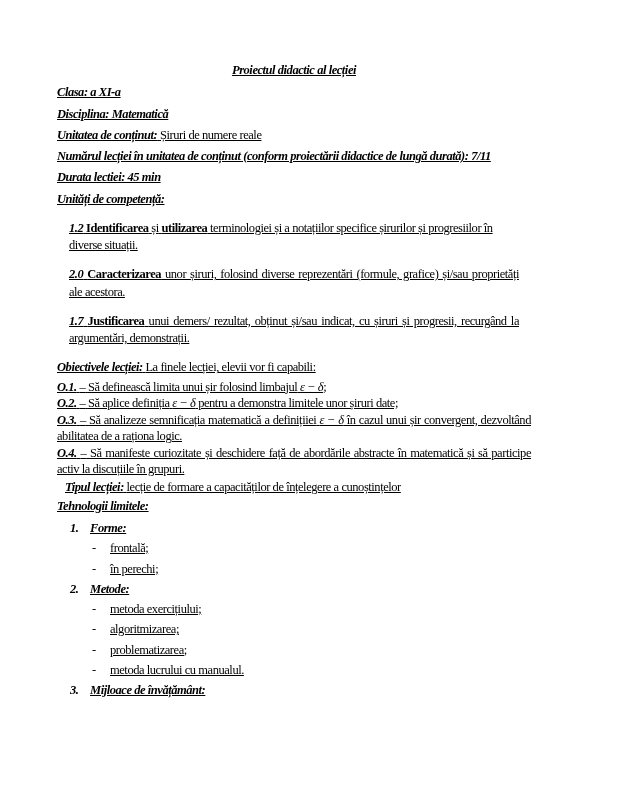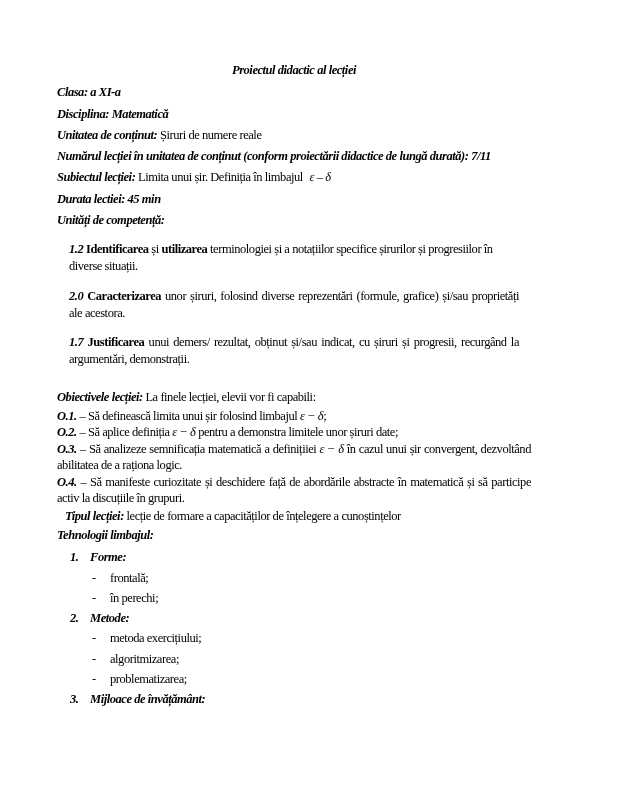--- a/index.html
+++ b/index.html
@@ -7,32 +7,32 @@
     position:relative;
     width:618px;height:800px;
     background:#ffffff;
     font-family:"Liberation Serif", serif;
     font-size:12.5px;
     line-height:1.38;
     letter-spacing:-0.45px;
     color:#000;
     overflow:hidden;
   }
-  .content{padding:62px 87px 0 57px;}
+  .content{padding:62px 87px 0 57px;text-decoration:underline;}
   p{margin:0;}
   .bi{font-weight:bold;font-style:italic;}
   .b{font-weight:bold;}
   .math{font-style:italic;}
   .gap{margin-left:4px;}
   .title{text-align:center;font-weight:bold;font-style:italic;margin:0 0 5px 0;}
   .meta{margin:0 0 4px 0;}
   .comp{margin:12px;}
   .comp-last{margin-top:7px;margin-bottom:5px;}
   .just{text-align:justify;}
-  .obj-heading{margin:20px 0 2px 0;}
+  .obj-heading{margin:12px 0 2px 0;}
   .obj{margin:0;line-height:1.32;}
   .tipul{margin:1px 0 1px 8px;}
   .tech-h{margin:2px 0 5px 0;}
   .tg{padding-left:13px;margin:0 0 3px 0;}
   .tb{padding-left:35px;margin:0 0 3px 0;}
   .num{display:inline-block;width:20px;font-weight:bold;font-style:italic;}
   .dash{display:inline-block;width:18px;}
 </style>
 </head>
 <body>
@@ -42,21 +42,20 @@
 
     <p class="title">Proiectul didactic al lecției</p>
 
     <p class="meta bi">Clasa: a XI-a</p>
     <p class="meta bi">Disciplina: Matematică</p>
 
     <p class="meta"><span class="bi">Unitatea de conținut:</span> <span>Șiruri de numere reale</span></p>
 
     <p class="meta bi">Numărul lecției în unitatea de conținut (conform proiectării didactice de lungă durată): 7/11</p>
 
-    <p class="meta"><span class="bi">Subiectul lecției:</span> <span>Limita unui șir. Definiția în limbajul</span> <span class="math gap">ε – δ</span></p>
 
     <p class="meta bi">Durata lectiei: 45 min</p>
 
     <p class="meta bi">Unități de competență:</p>
 
     <p class="comp"><span class="bi">1.2</span> <span class="b">Identificarea</span> <span>și</span> <span class="b">utilizarea</span> <span>terminologiei și a notațiilor specifice șirurilor și progresiilor în diverse situații.</span></p>
 
     <p class="comp just"><span class="bi">2.0</span> <span class="b">Caracterizarea</span> <span>unor șiruri, folosind diverse reprezentări (formule, grafice) și/sau proprietăți ale acestora.</span></p>
 
     <p class="comp comp-last just"><span class="bi">1.7</span> <span class="b">Justificarea</span> <span>unui demers/ rezultat, obținut și/sau indicat, cu șiruri și progresii, recurgând la argumentări, demonstrații.</span></p>
@@ -66,27 +65,28 @@
     <p class="obj"><span class="bi">O.1.</span> <span>–</span> <span>Să definească limita unui șir folosind limbajul</span> <span class="math">ε − δ</span><span>;</span></p>
 
     <p class="obj"><span class="bi">O.2.</span> <span>–</span> <span>Să aplice definiția</span> <span class="math">ε − δ</span><span> pentru a demonstra limitele unor șiruri date;</span></p>
 
     <p class="obj just"><span class="bi">O.3.</span> <span>–</span> <span>Să analizeze semnificația matematică a definițiiei</span> <span class="math">ε − δ</span><span> în cazul unui șir convergent, dezvoltând abilitatea de a raționa logic.</span></p>
 
     <p class="obj just"><span class="bi">O.4.</span> <span>–</span> <span>Să manifeste curiozitate și deschidere față de abordările abstracte în matematică și să participe activ la discuțiile în grupuri.</span></p>
 
     <p class="tipul"><span class="bi">Tipul lecției:</span> <span>lecție de formare a capacităților de înțelegere a cunoștințelor</span></p>
 
-    <p class="tech-h bi">Tehnologii limbajul:</p>
+    <p class="tech-h bi">Tehnologii limitele:</p>
 
     <p class="tg"><span class="num">1.</span><span class="bi">Forme:</span></p>
     <p class="tb"><span class="dash">-</span><span>frontală;</span></p>
     <p class="tb"><span class="dash">-</span><span>în perechi;</span></p>
 
     <p class="tg"><span class="num">2.</span><span class="bi">Metode:</span></p>
     <p class="tb"><span class="dash">-</span><span>metoda exercițiului;</span></p>
     <p class="tb"><span class="dash">-</span><span>algoritmizarea;</span></p>
     <p class="tb"><span class="dash">-</span><span>problematizarea;</span></p>
+    <p class="tb"><span class="dash">-</span><span>metoda lucrului cu manualul.</span></p>
 
     <p class="tg"><span class="num">3.</span><span class="bi">Mijloace de învățământ:</span></p>
 
   </div>
 </div>
 
 </body></html>

